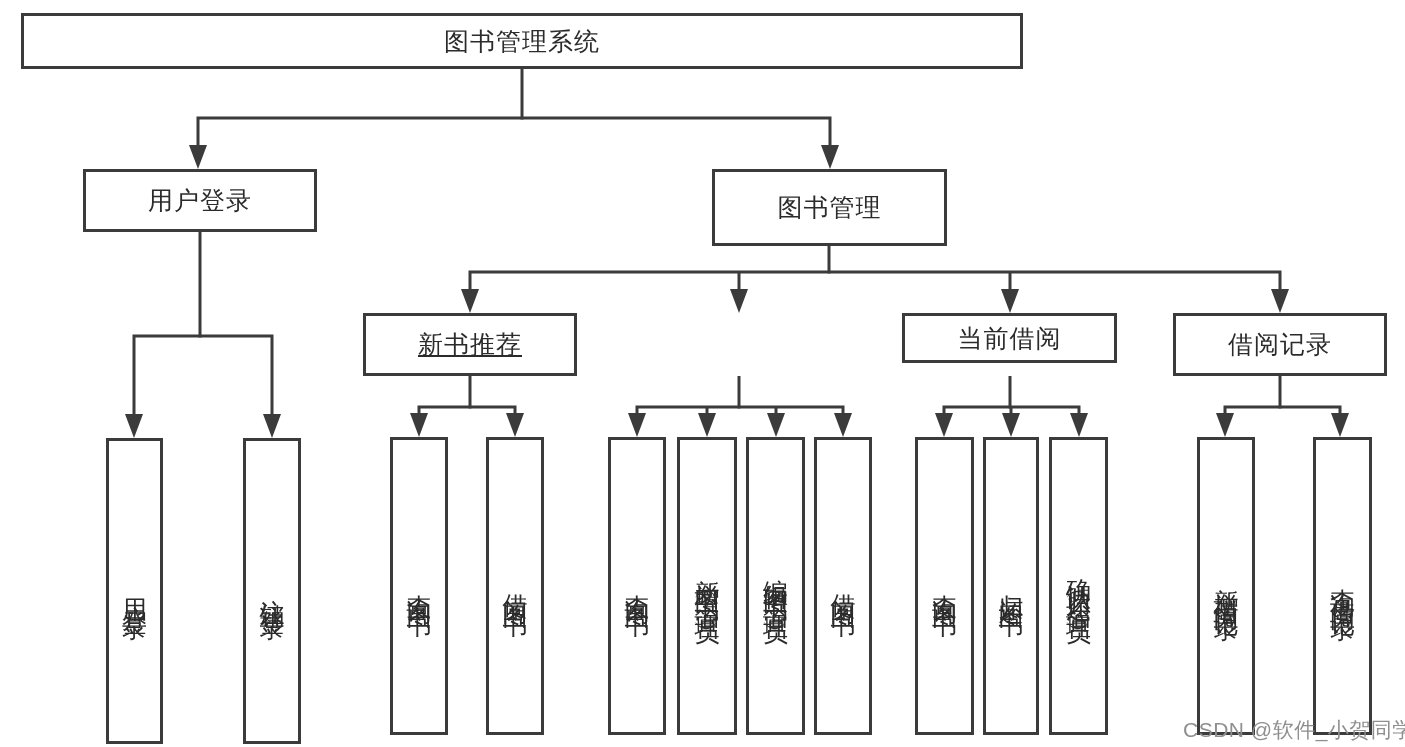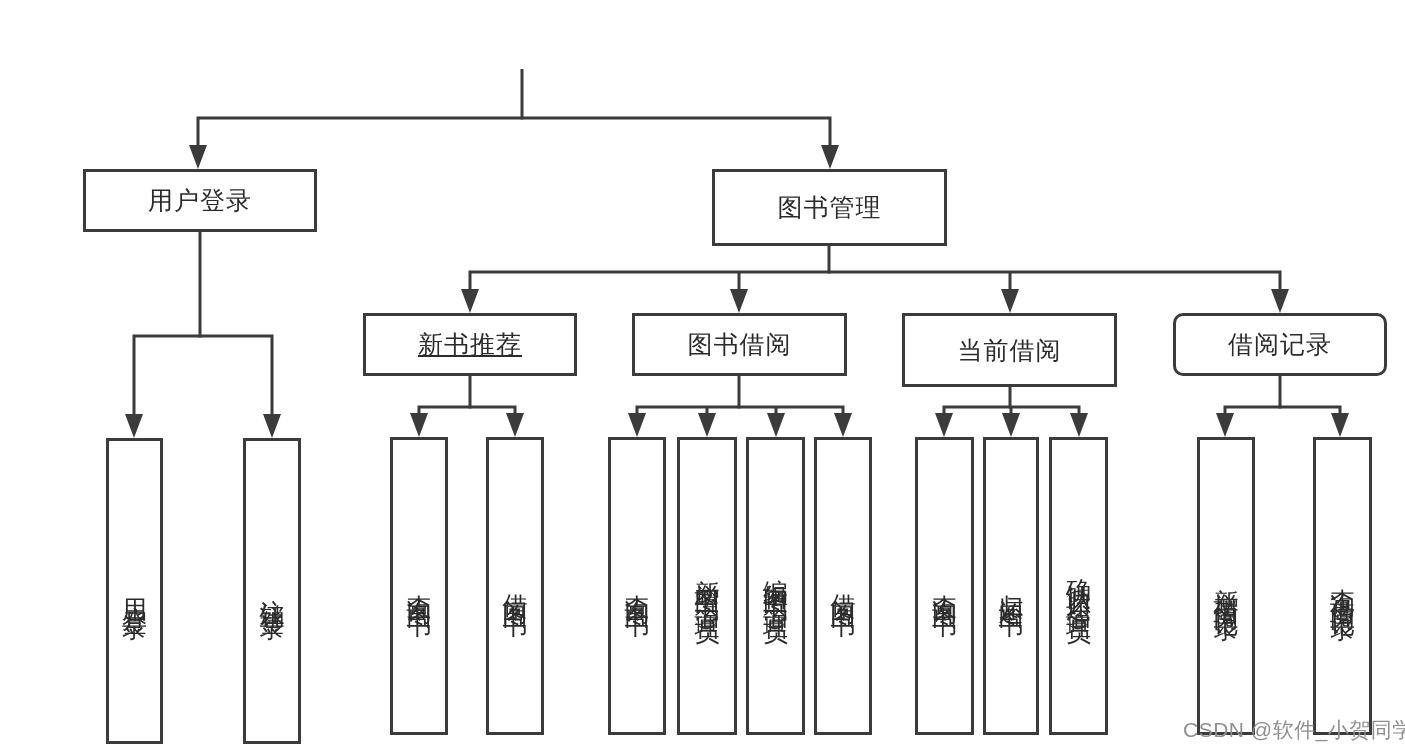--- a/index.html
+++ b/index.html
@@ -108,38 +108,38 @@
       <polygon points="767,413 785,413 776,437"></polygon>
       <polygon points="834,413 852,413 843,437"></polygon>
       <polygon points="935,413 953,413 944,437"></polygon>
       <polygon points="1002,413 1020,413 1011,437"></polygon>
       <polygon points="1070,413 1088,413 1079,437"></polygon>
       <polygon points="1216,413 1234,413 1225,437"></polygon>
       <polygon points="1331,413 1349,413 1340,437"></polygon>
     </g>
   </svg>
 
+  <div class="box" style="left:21px; top:13px; width:1002px; height:56px;">
+    <span>图书管理系统</span>
+  </div>
 
   <div class="box" style="left:83px; top:169px; width:234px; height:63px;">
     <span>用户登录</span>
   </div>
   <div class="box" style="left:712px; top:169px; width:235px; height:77px;">
     <span>图书管理</span>
   </div>
 
   <div class="box" style="left:363px; top:313px; width:214px; height:63px;text-decoration:underline;">
     <span>新书推荐</span>
   </div>
-  <div class="box" style="left:632px; top:313px; width:215px; height:63px;">
-    <span>图书借阅</span>
-  </div>
-  <div class="box" style="left:902px; top:313px; width:215px; height:74px;">
+  <div class="box" style="left:902px; top:313px; width:215px; height:50px;">
     <span>当前借阅</span>
   </div>
-  <div class="box" style="left:1173px; top:313px; width:214px; height:63px;border-radius:10px;">
+  <div class="box" style="left:1173px; top:313px; width:214px; height:63px;">
     <span>借阅记录</span>
   </div>
 
   <div class="vbox" style="left:106px; top:438px; width:57px; height:306px;">
     <span class="vtext">用户登录</span>
   </div>
   <div class="vbox" style="left:243px; top:438px; width:58px; height:306px;">
     <span class="vtext">注销登录</span>
   </div>
 

